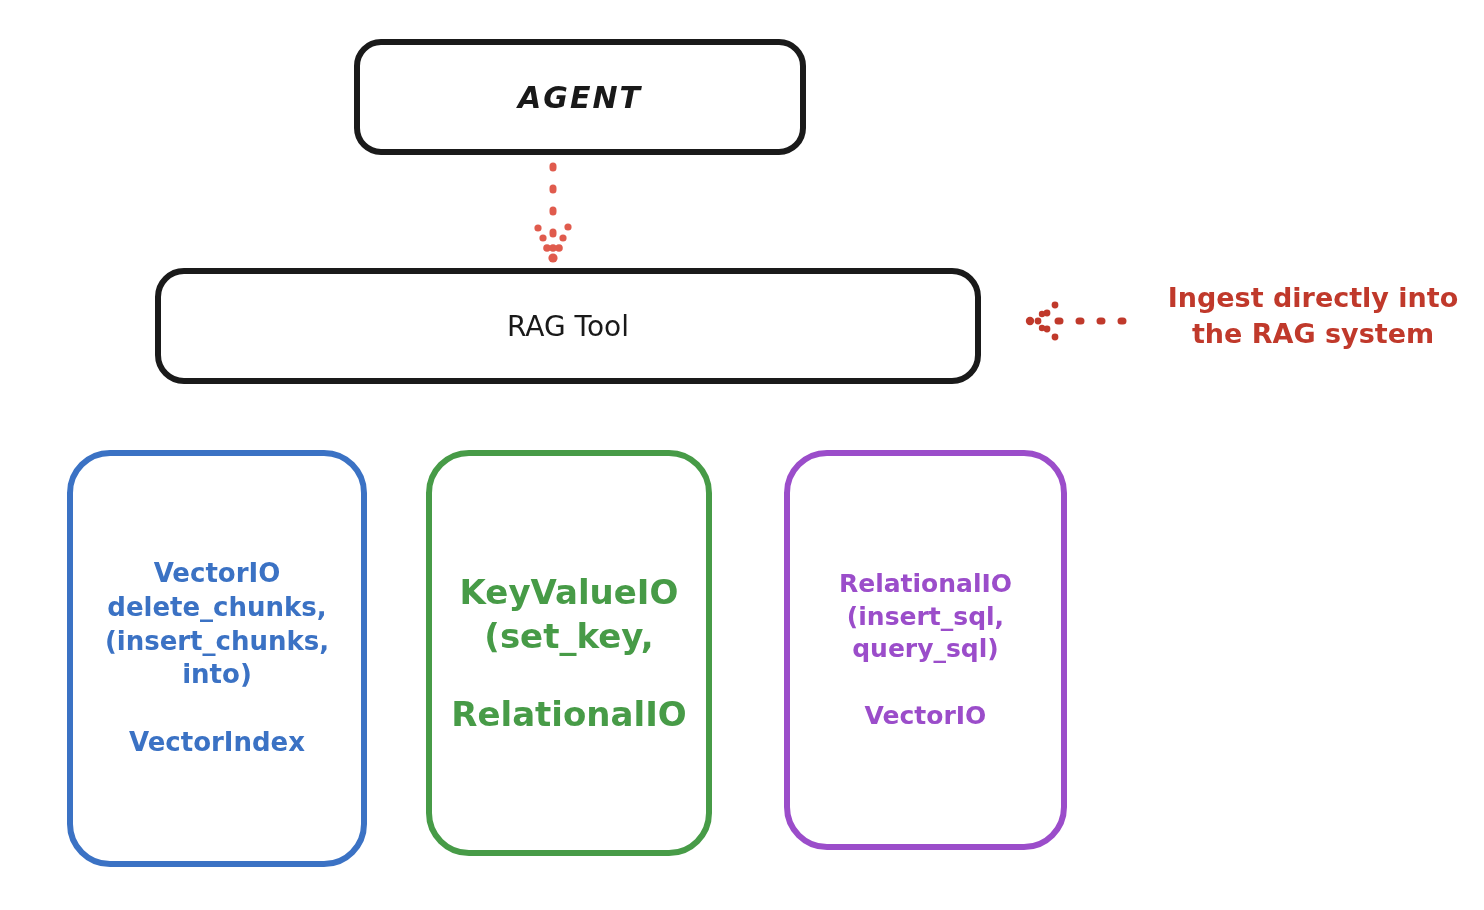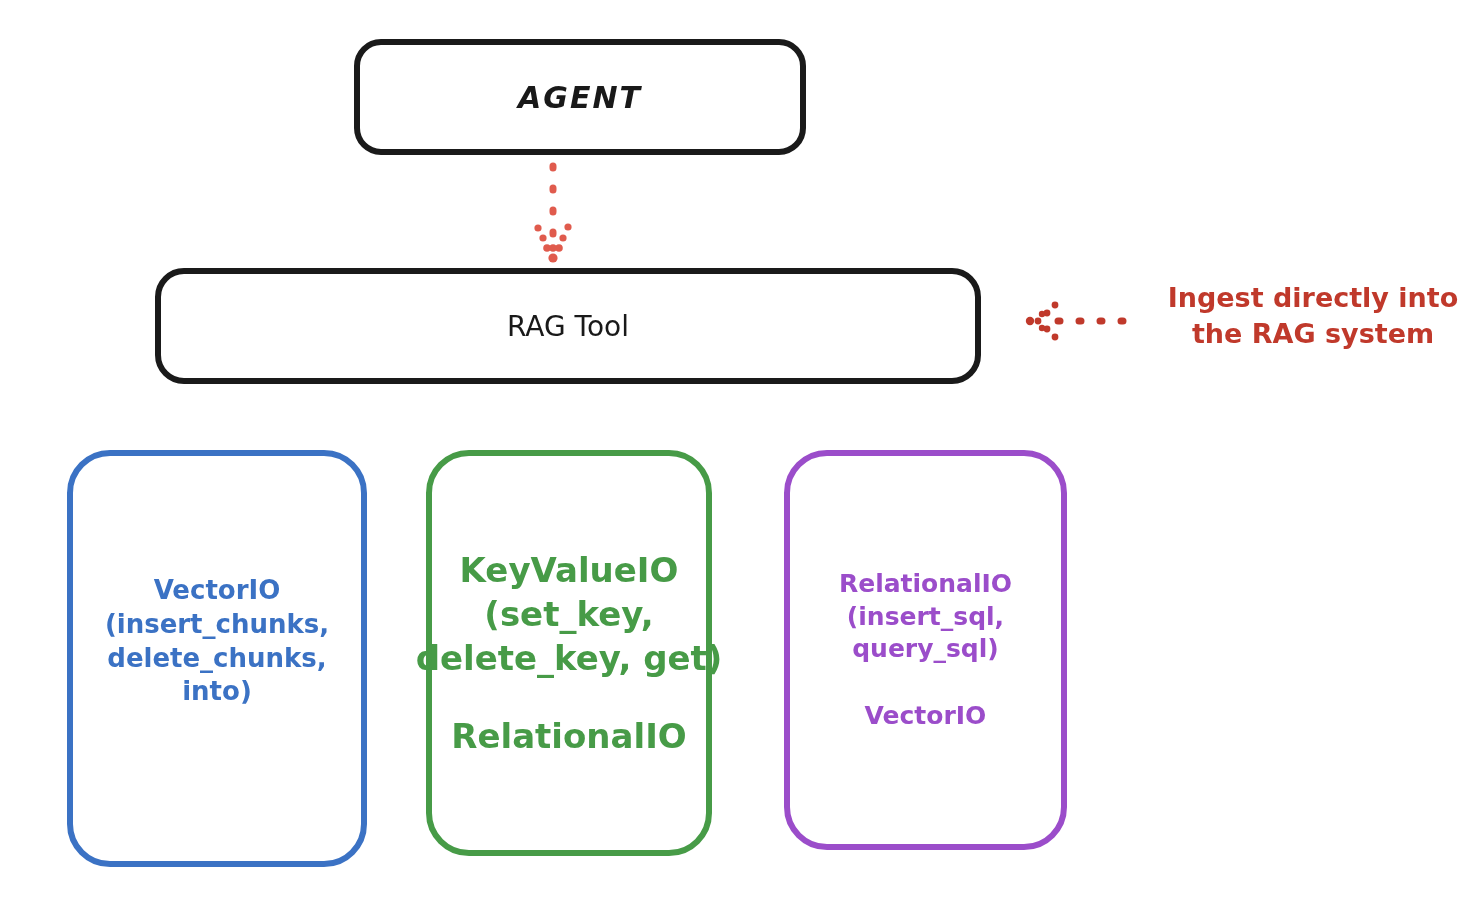--- a/index.html
+++ b/index.html
@@ -183,35 +183,35 @@
     <span class="label">RAG Tool</span>
   </div>
 </div>
 
 <div class="node card" id="vectorio-node">
   <svg class="svg-frame" viewBox="0 0 302 419" preserveAspectRatio="none" aria-hidden="true">
     <rect x="4" y="4" width="294" height="411" rx="40" ry="40" fill="#ffffff" stroke="#3b72c4" stroke-width="6" stroke-linejoin="round"></rect>
   </svg>
   <div class="node-body">
     <span class="line">VectorIO</span>
+    <span class="line">delete_chunks,</span>
     <span class="line">(insert_chunks,</span>
-    <span class="line">delete_chunks,</span>
     <span class="line">into)</span>
     <div class="spacer"></div>
+    <span class="line">VectorIndex</span>
   </div>
 </div>
 
 <div class="node card" id="keyvalueio-node">
   <svg class="svg-frame" viewBox="0 0 288 408" preserveAspectRatio="none" aria-hidden="true">
     <rect x="4" y="4" width="280" height="400" rx="40" ry="40" fill="#ffffff" stroke="#479b47" stroke-width="6" stroke-linejoin="round"></rect>
   </svg>
   <div class="node-body">
     <span class="line">KeyValueIO</span>
     <span class="line">(set_key,</span>
-    <span class="line">delete_key, get)</span>
     <div class="spacer"></div>
     <span class="line">RelationalIO</span>
   </div>
 </div>
 
 <div class="node card" id="relationalio-node">
   <svg class="svg-frame" viewBox="0 0 285 402" preserveAspectRatio="none" aria-hidden="true">
     <rect x="4" y="4" width="277" height="394" rx="40" ry="40" fill="#ffffff" stroke="#9b4dca" stroke-width="6" stroke-linejoin="round"></rect>
   </svg>
   <div class="node-body">

